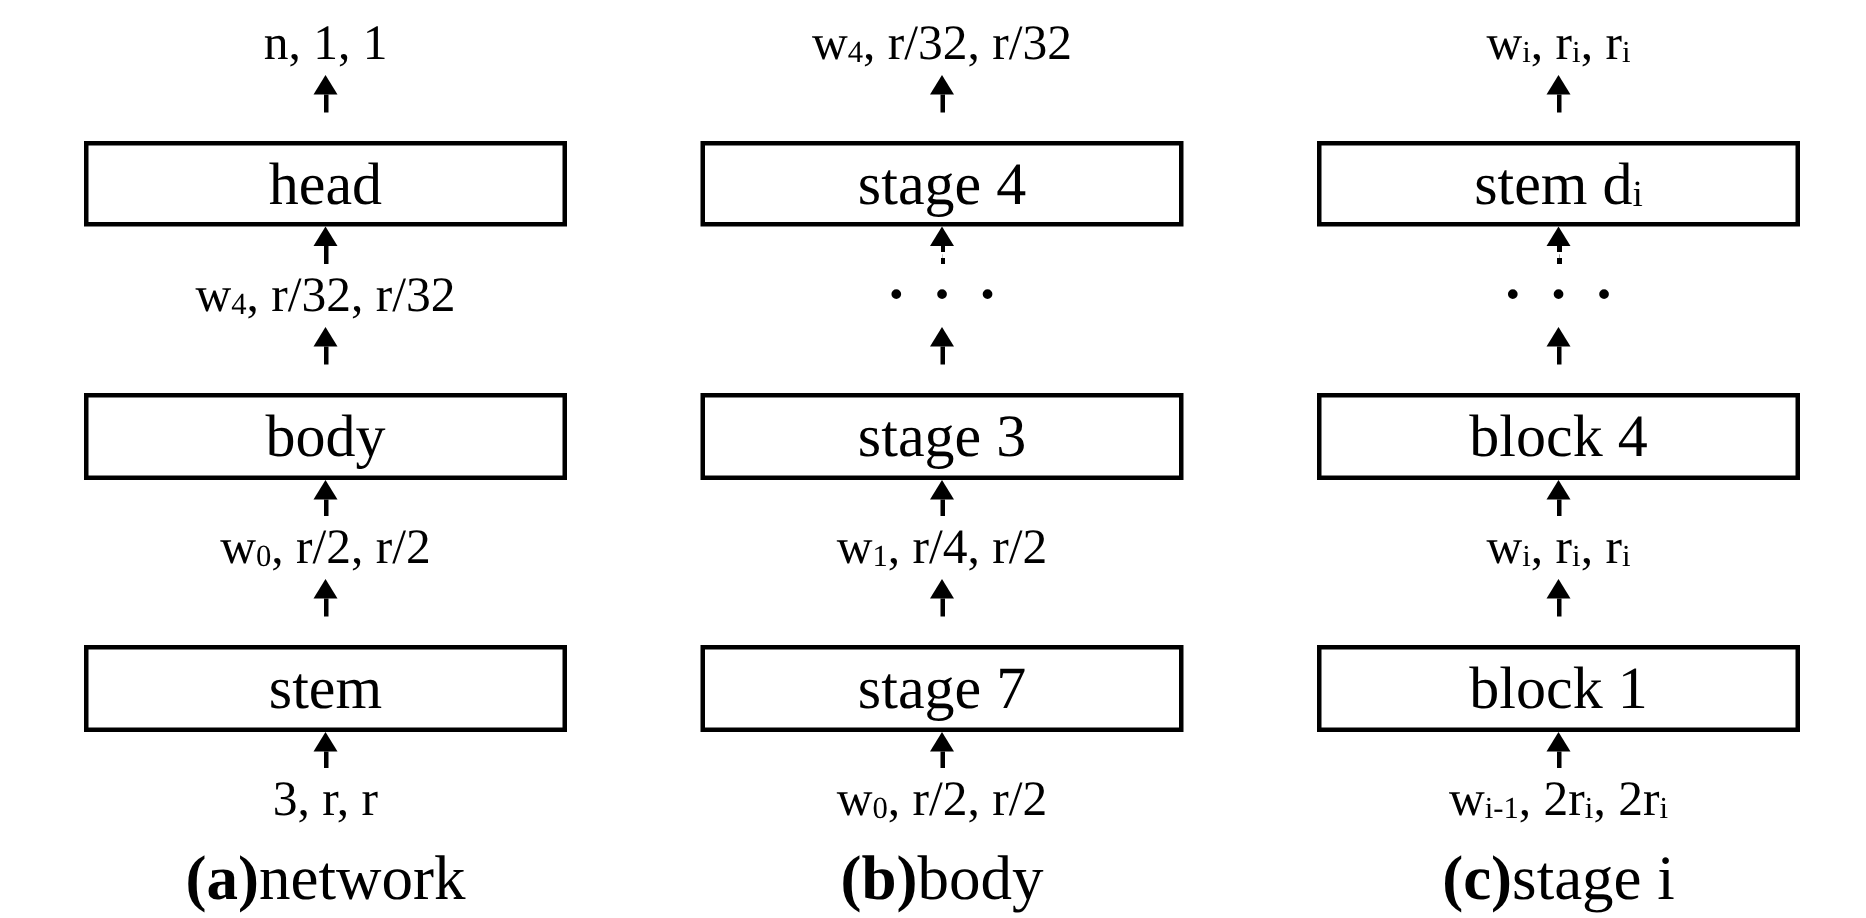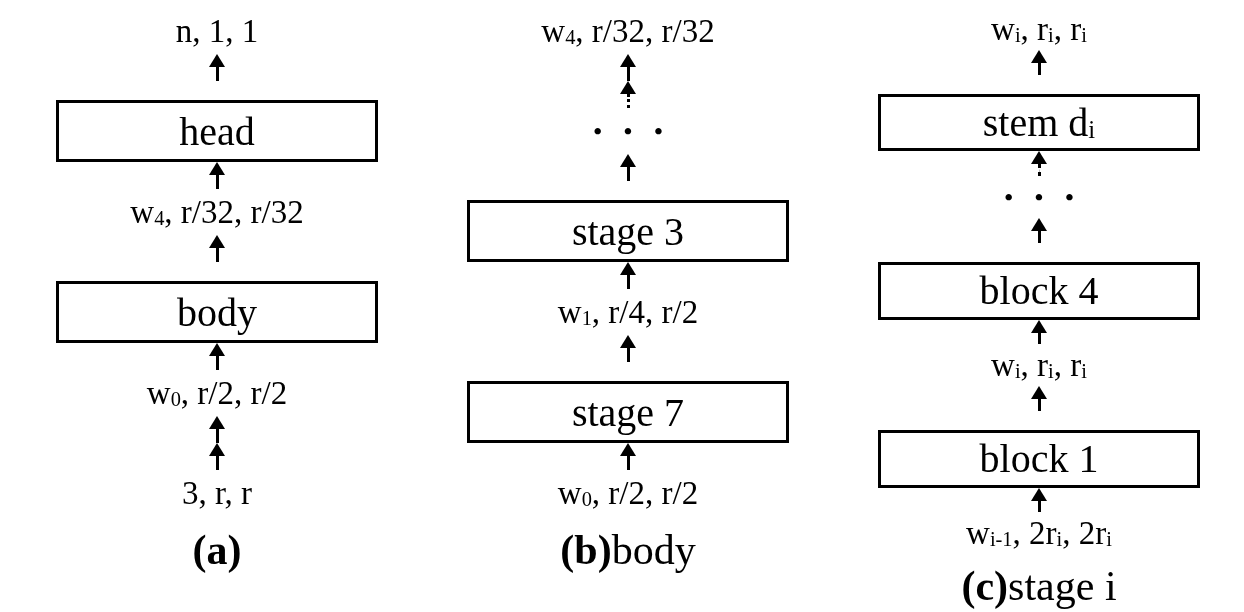--- a/index.html
+++ b/index.html
@@ -120,36 +120,39 @@
     <div class="box"><span>body</span></div>
     <div class="arrow">
         <span class="tri"></span>
         <span class="stem"></span>
       </div>
     <div class="io-label"><span>w</span><sub>0</sub><span>, r/2, r/2</span></div>
     <div class="arrow">
         <span class="tri"></span>
         <span class="stem"></span>
       </div>
+    <div class="box"><span>stem</span></div>
     <div class="arrow">
         <span class="tri"></span>
         <span class="stem"></span>
       </div>
     <div class="io-label"><span>3, r, r</span></div>
     <div class="caption">
       <span class="cap-tag">(a)</span>
+      <span class="cap-text">network</span>
     </div>
   </div>
 
   <div class="column">
     <div class="io-label"><span>w</span><sub>4</sub><span>, r/32, r/32</span></div>
     <div class="arrow">
         <span class="tri"></span>
         <span class="stem"></span>
       </div>
+    <div class="box"><span>stage 4</span></div>
     <div class="arrow dotted">
         <span class="tri"></span>
         <span class="stem"></span>
       </div>
     <div class="dots">• • •</div>
     <div class="arrow">
         <span class="tri"></span>
         <span class="stem"></span>
       </div>
     <div class="box"><span>stage 3</span></div>

